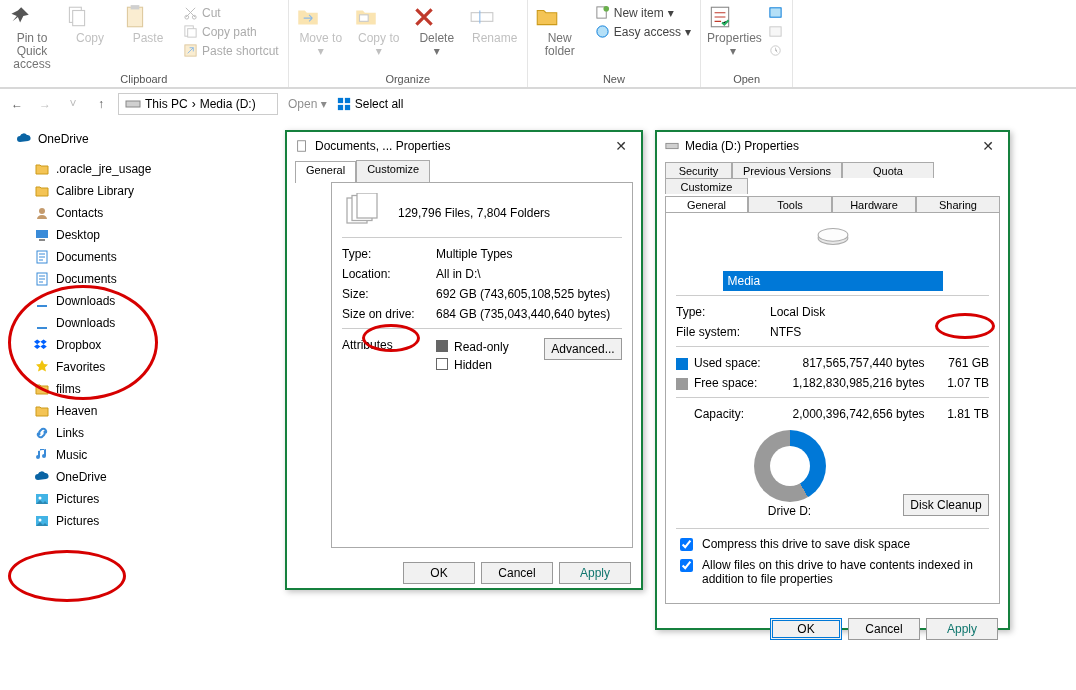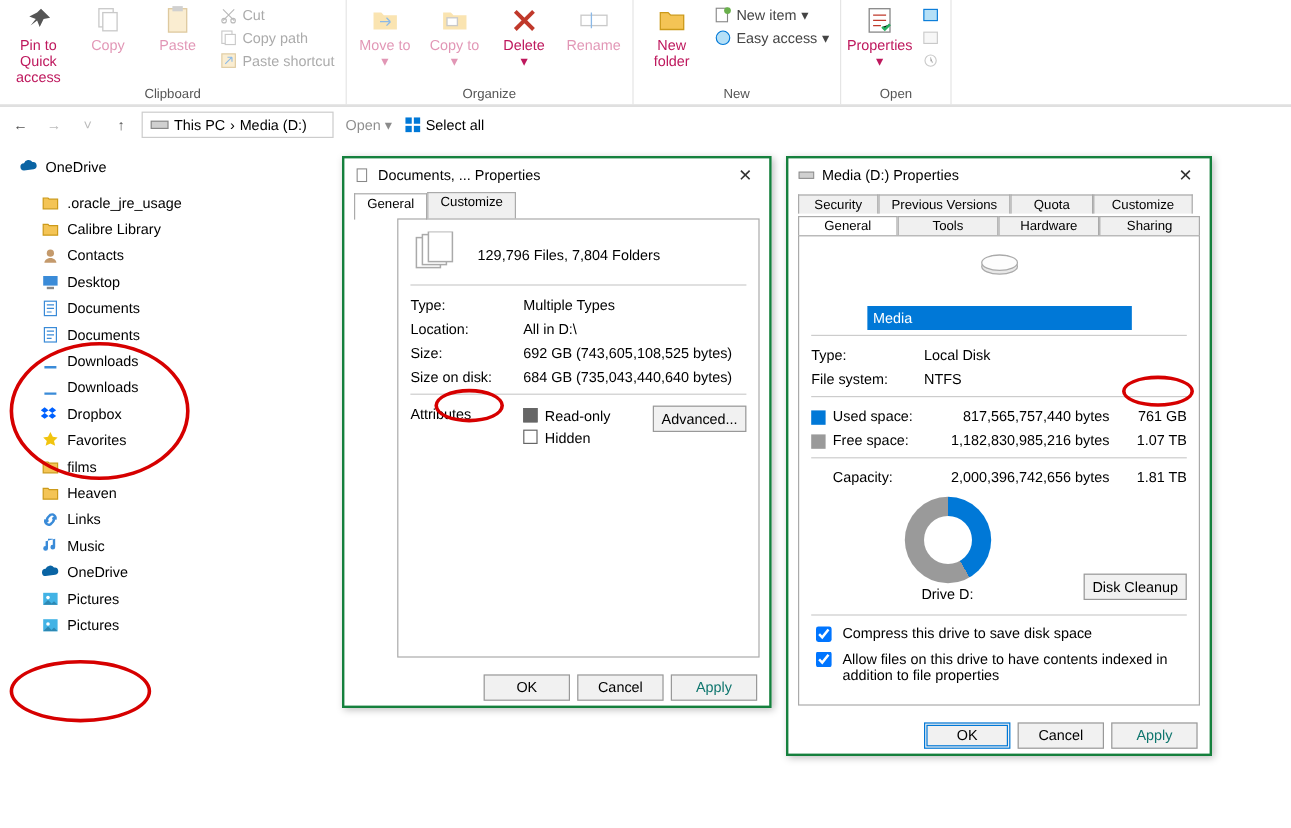--- a/index.html
+++ b/index.html
@@ -4,21 +4,21 @@
 <style>
 * { box-sizing: border-box; font-family: "Segoe UI", Tahoma, sans-serif; font-size: 12px; }
 body { margin: 0; background: #fff; color: #000; }
 .root { position: relative; width: 1076px; height: 690px; }
 
 
 .ribbon { display: flex; height: 88px; border-bottom: 1px solid #d8d8d8; background: #fff; }
 .ribbon-group { display: flex; flex-direction: column; align-items: center; border-right: 1px solid #e5e5e5; padding: 2px 6px 1px 6px; }
 .ribbon-group-body { display: flex; gap: 6px; height: 70px; align-items: flex-start; }
 .ribbon-group-label { font-size: 11px; color: #555; line-height: 14px; }
-.rbtn-big { display: flex; flex-direction: column; align-items: center; width: 52px; padding-top: 2px; text-align: center; line-height: 13px; color: #be185d; cursor: default; }
+.rbtn-big { display: flex; flex-direction: column; width: 52px; padding-top: 2px; text-align: center; line-height: 13px; color: #737373; cursor: default; }
 .rbtn-big .icn { width: 26px; height: 26px; margin-bottom: 2px; }
 .rbtn-big.dim { opacity: .45; }
 .rbtn-stack { display: flex; flex-direction: column; gap: 2px; padding-top: 2px; }
 .rbtn-sm { display: flex; align-items: center; gap: 4px; color: #444; padding: 1px 3px; cursor: default; }
 .rbtn-sm .icn { width: 15px; height: 15px; }
 .dim { opacity: .45; }
 
 
 .navrow { display: flex; align-items: center; height: 30px; padding: 0 6px; gap: 6px; border-top: 1px solid #d8d8d8; }
 .navarrow { width: 22px; height: 22px; display:flex;align-items:center;justify-content:center;color:#555; }
@@ -391,21 +391,21 @@
         </div>
     <div class="proprow">
           <div class="k">Location:</div>
           <div class="v">All in D:\</div>
         </div>
     <div class="proprow">
           <div class="k">Size:</div>
           <div class="v">692 GB (743,605,108,525 bytes)</div>
         </div>
     <div class="proprow">
-          <div class="k">Size on disk:</div>
+          <div class="k">Size on drive:</div>
           <div class="v">684 GB (735,043,440,640 bytes)</div>
         </div>
     <div class="hr"></div>
     <div class="proprow" style="align-items:flex-start;">
       <div class="k">Attributes</div>
       <div class="v">
         <div class="chk">
               <span style="width:12px;height:12px;border:1px solid #666;display:inline-block;background:#666;"></span>
               <span>Read-only</span>
             </div>
@@ -429,21 +429,21 @@
     <svg style="width:14px;height:14px" viewBox="0 0 16 16">
           <rect x="1" y="5" width="14" height="6" fill="#d0d0d0" stroke="#888"></rect>
         </svg>
     <span>Media (D:) Properties</span>
     <div class="spacer"></div>
     <div class="dlg-close">✕</div>
   </div>
   <div class="tabs2">
     <div class="tab2" style="width:67px">Security</div>
     <div class="tab2" style="width:110px">Previous Versions</div>
-    <div class="tab2" style="width:69px">Quota</div>
+    <div class="tab2" style="width:92px">Quota</div>
     <div class="tab2" style="width:83px">Customize</div>
   </div>
   <div class="tabs2">
     <div class="tab2 active" style="width:83px">General</div>
     <div class="tab2" style="width:84px">Tools</div>
     <div class="tab2" style="width:84px">Hardware</div>
     <div class="tab2" style="width:84px">Sharing</div>
   </div>
   <div class="tab-body" style="height:392px;">
     <div style="display:flex;gap:20px;align-items:center;flex-direction:column;">

